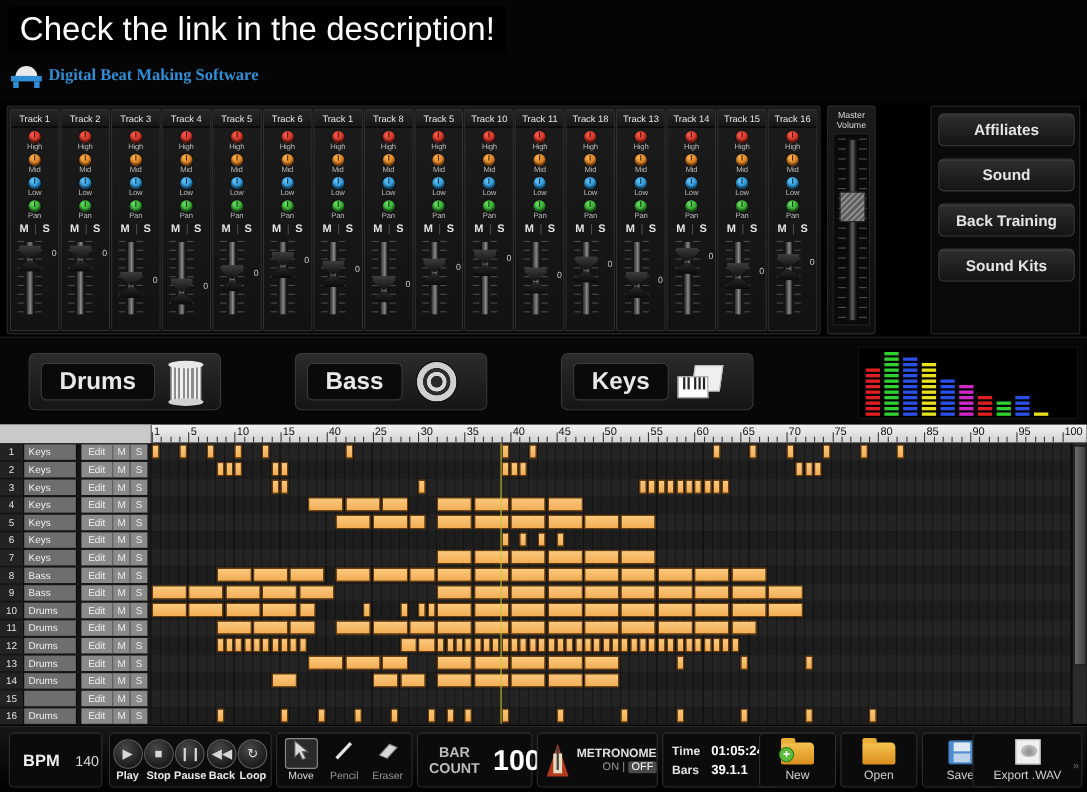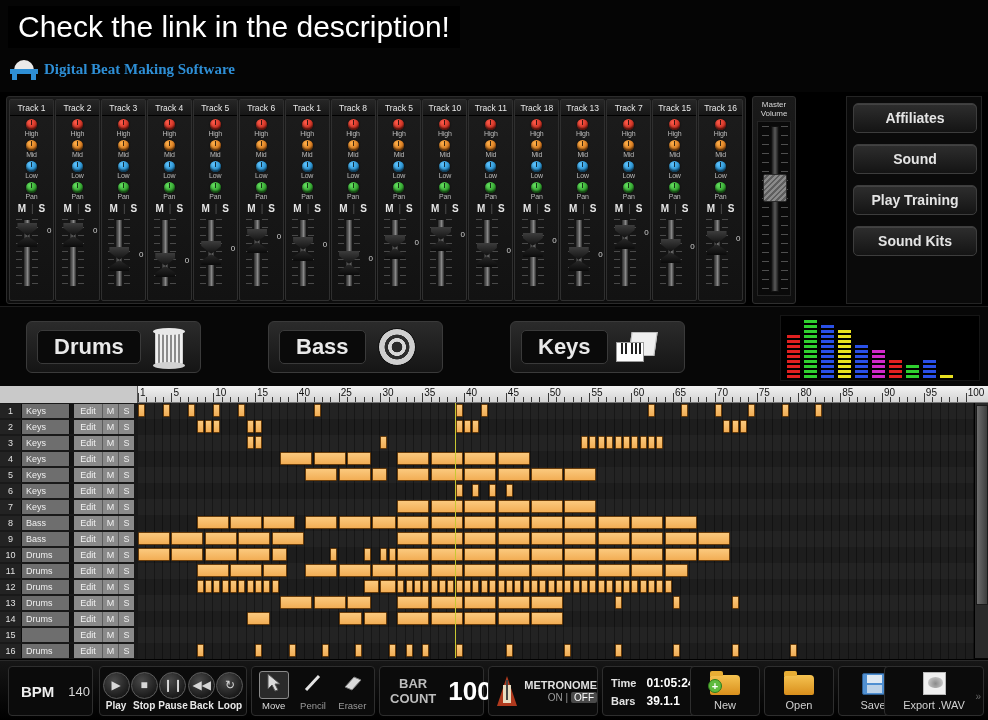--- a/index.html
+++ b/index.html
@@ -866,21 +866,21 @@
             <i class="r" style="top:56px"></i>
             <i style="top:64px"></i>
             <i class="r" style="top:64px"></i>
           </div>
           <div class="fader-cap" style="top:30px"></div>
           <div class="fader-cap2" style="top:43px"></div>
           <div class="fader-val" style="top:33px">0</div>
         </div>
       </div>
       <div class="strip">
-        <div class="strip-title">Track 7</div>
+        <div class="strip-title">Track 14</div>
         <div class="knob-wrap">
           <div class="knob k-high"></div>
           <div class="knob-label">High</div>
         </div>
         <div class="knob-wrap">
           <div class="knob k-mid"></div>
           <div class="knob-label">Mid</div>
         </div>
         <div class="knob-wrap">
           <div class="knob k-low"></div>
@@ -1072,21 +1072,21 @@
           <i class="r" style="top:162px"></i>
         </div>
       <div class="mf-cap"></div>
     </div>
   </div>
 
 
   <div class="rbtns" id="rbtns">
       <div class="rbtn">Affiliates</div>
       <div class="rbtn">Sound</div>
-      <div class="rbtn">Play Training</div>
+      <div class="rbtn">Back Training</div>
       <div class="rbtn">Sound Kits</div>
     </div>
 
   <div class="instbar">
     <div class="inst" style="left:26px;width:175px;">
       <div class="inst-lcd">Drums</div>
       <div class="inst-icon">
           <div class="drum-ic"></div>
         </div>
     </div>

